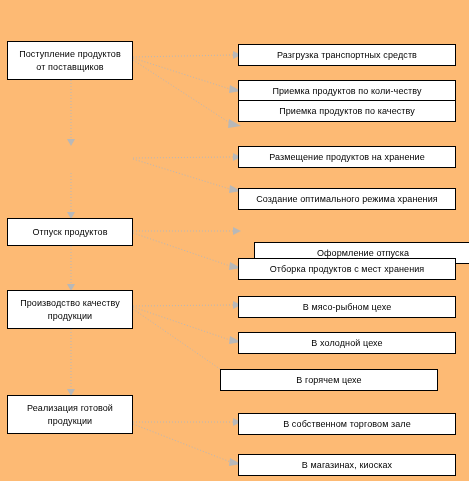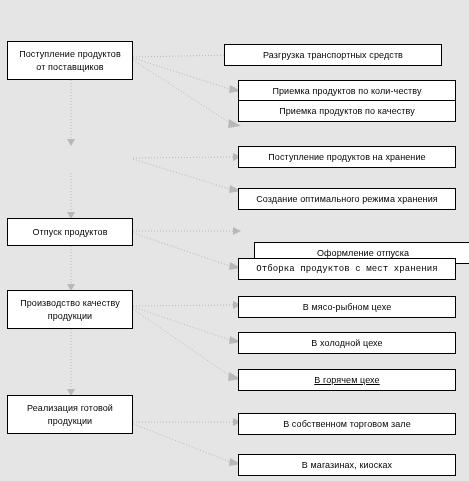--- a/index.html
+++ b/index.html
@@ -4,21 +4,21 @@
 <style>
   html, body {
     margin: 0;
     padding: 0;
     background: #000000;
   }
   #canvas {
     position: relative;
     width: 469px;
     height: 481px;
-    background: #e5e5e5;
+    background: #fdba74;
     overflow: hidden;
     font-family: "Liberation Sans", sans-serif;
   }
   .node {
     position: absolute;
     background: #ffffff;
     border: 1px solid #000000;
     box-sizing: border-box;
     display: flex;
     align-items: center;
@@ -130,48 +130,48 @@
     </span>
   </div>
 
   <div class="node" style="left:7px; top:395px; width:126px; height:39px;text-align:center;">
     <span class="label">
       <span>Реализация готовой</span><br>
       <span>продукции</span>
     </span>
   </div>
 
-  <div class="node" style="left:224px; top:44px; width:218px; height:22px;">
+  <div class="node" style="left:238px; top:44px; width:218px; height:22px;">
     <span class="label">Разгрузка транспортных средств</span>
   </div>
   <div class="node" style="left:238px; top:80px; width:218px; height:22px;">
     <span class="label">Приемка продуктов по коли-честву</span>
   </div>
   <div class="node" style="left:238px; top:100px; width:218px; height:22px;">
     <span class="label">Приемка продуктов по качеству</span>
   </div>
   <div class="node" style="left:238px; top:146px; width:218px; height:22px;">
-    <span class="label">Поступление продуктов на хранение</span>
+    <span class="label">Размещение продуктов на хранение</span>
   </div>
   <div class="node" style="left:238px; top:180px; width:218px; height:22px;margin-top:8px;">
     <span class="label">Создание оптимального режима  хранения</span>
   </div>
   <div class="node" style="left:254px; top:221px; width:218px; height:22px;margin-top:21px;">
     <span class="label">Оформление отпуска</span>
   </div>
-  <div class="node" style="left:238px; top:258px; width:218px; height:22px;font-family:Liberation Mono, monospace;">
+  <div class="node" style="left:238px; top:258px; width:218px; height:22px;">
     <span class="label">Отборка продуктов с мест хранения</span>
   </div>
   <div class="node" style="left:238px; top:296px; width:218px; height:22px;">
     <span class="label">В мясо-рыбном цехе</span>
   </div>
   <div class="node" style="left:238px; top:332px; width:218px; height:22px;">
     <span class="label">В холодной цехе</span>
   </div>
-  <div class="node" style="left:238px; top:369px; width:218px; height:22px;text-decoration:underline;">
+  <div class="node" style="left:220px; top:369px; width:218px; height:22px;">
     <span class="label">В горячем цехе</span>
   </div>
   <div class="node" style="left:238px; top:413px; width:218px; height:22px;">
     <span class="label">В собственном торговом зале</span>
   </div>
   <div class="node" style="left:238px; top:454px; width:218px; height:22px;text-align:center;">
     <span class="label">В магазинах, киосках</span>
   </div>
 
 </div>

